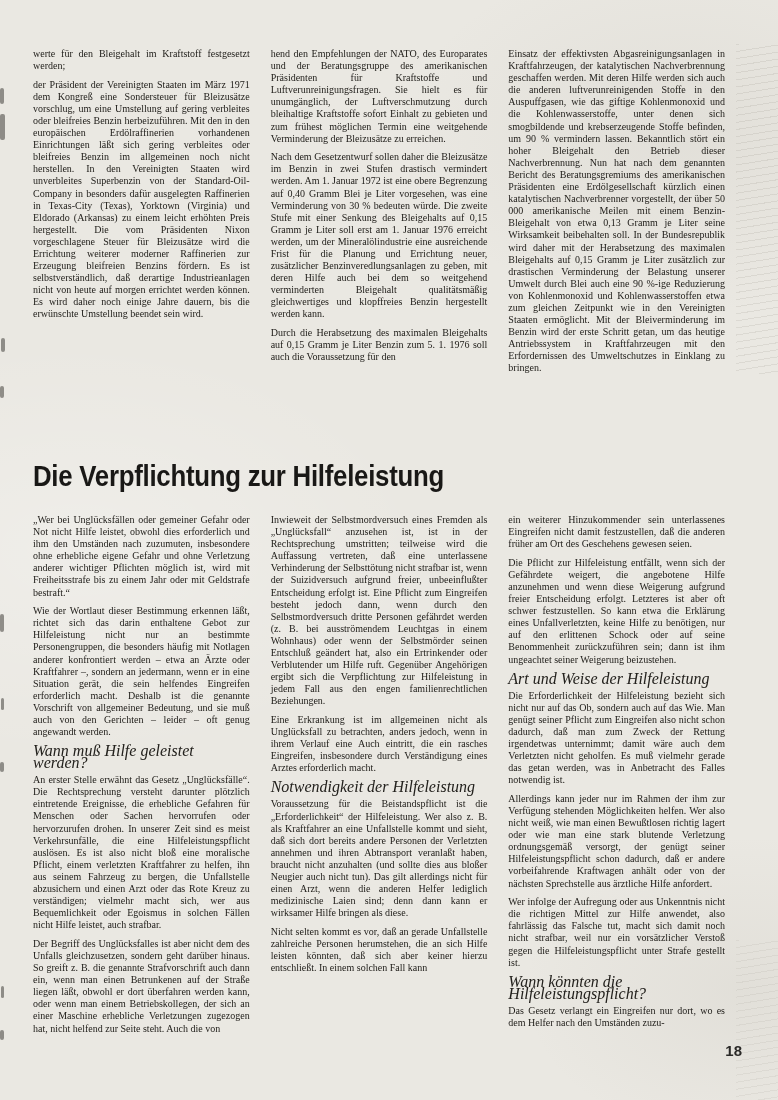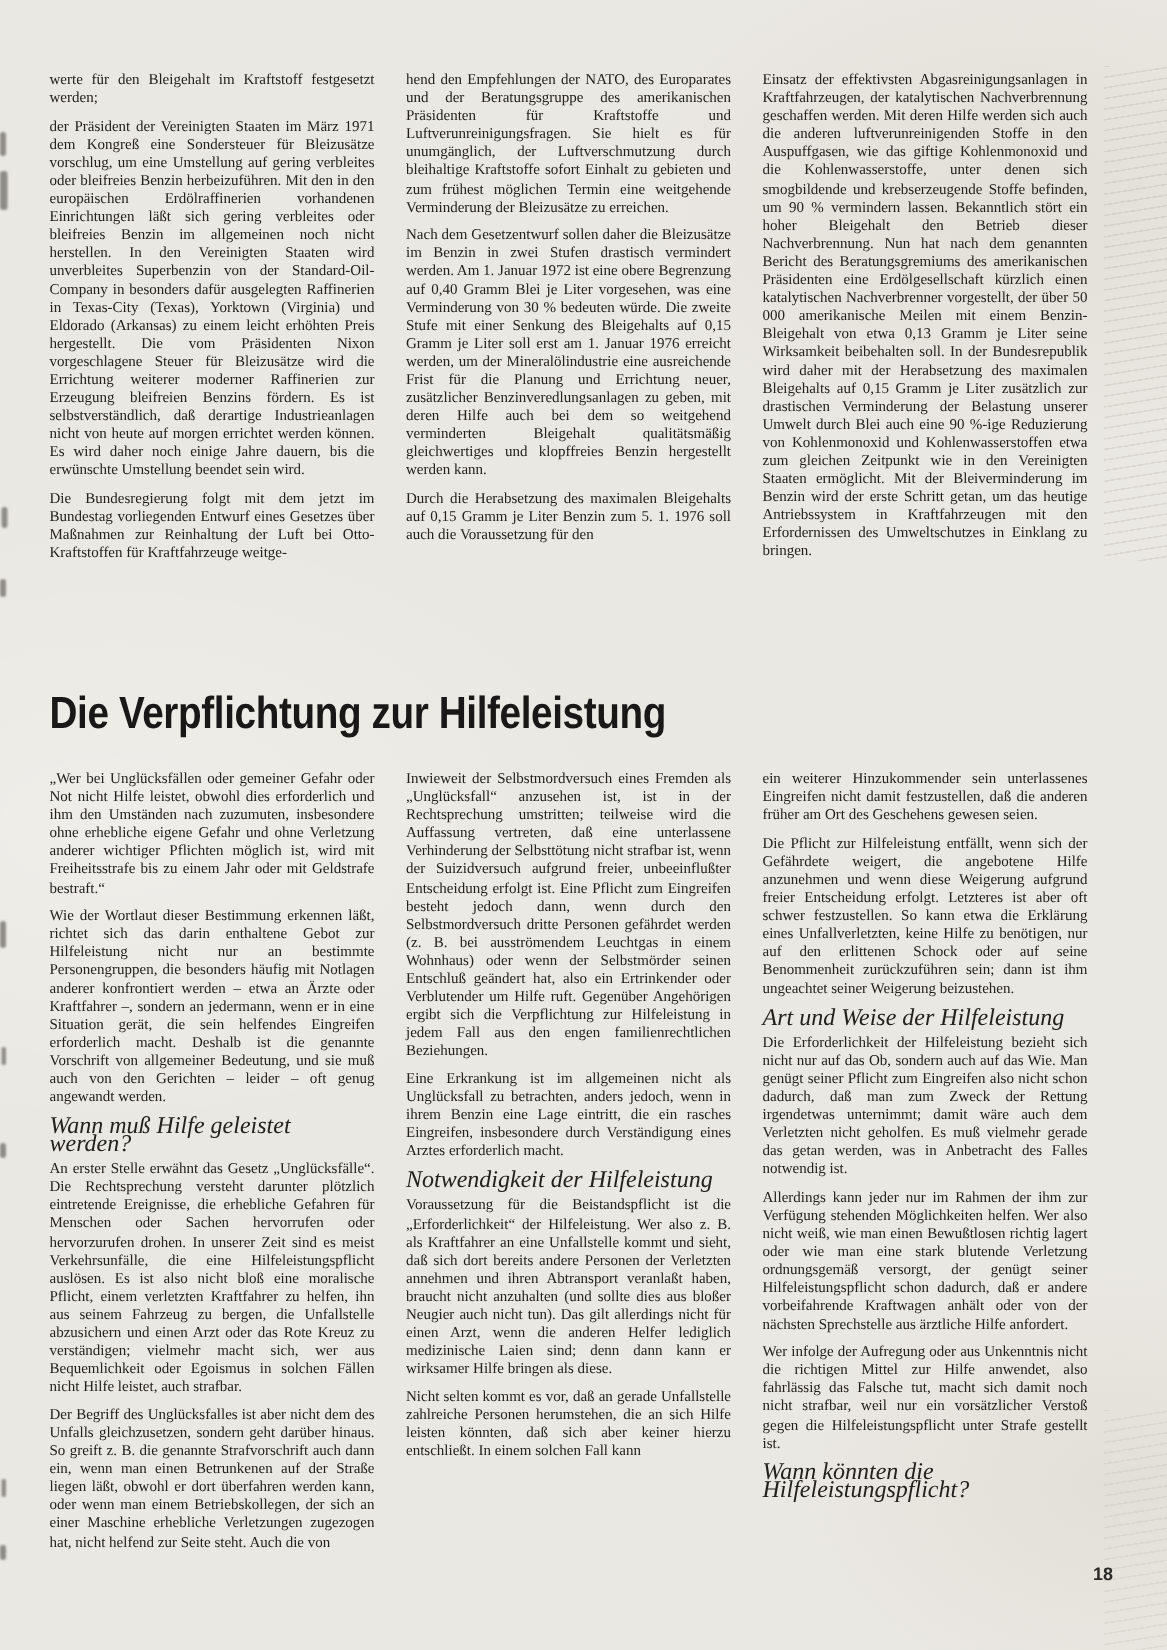--- a/index.html
+++ b/index.html
@@ -31,21 +31,21 @@
   .headline {
     margin:46px 0 21px 0;
     font-family:"Liberation Sans","DejaVu Sans",sans-serif;
     font-weight:bold; font-size:30px; line-height:34px;
     letter-spacing:-0.3px; color:#191816; white-space:nowrap;
     transform:scaleX(0.86); transform-origin:0 50%;
   }
   .page-number {
     position:absolute; top:1042px; right:36px;
     font-family:"Liberation Sans","DejaVu Sans",sans-serif;
-    font-size:12px; font-weight:600; color:#2b2a28;
+    font-size:15px; font-weight:600; color:#2b2a28;
   }
   .smudge {
     position:absolute; background:#44423d; border-radius:2px;
     opacity:0.55; filter:blur(0.6px);
   }
   .right-texture {
     position:absolute; right:0; width:42px; pointer-events:none;
     background:repeating-linear-gradient(171deg, rgba(120,114,102,0.13) 0 1px, transparent 1px 7px);
   }
   .rt-top { top:44px; height:330px; }
@@ -67,21 +67,20 @@
   <div class="smudge" style="left:0;top:1030px;width:4px;height:10px;"></div>
   <div class="right-texture rt-top"></div>
   <div class="right-texture rt-bottom"></div>
 
   <main class="content">
 
     <section class="article article-top">
       <div class="col">
         <p class="para">werte für den Bleigehalt im Kraftstoff festgesetzt werden;</p>
         <p class="para">der Präsident der Vereinigten Staaten im März 1971 dem Kongreß eine Sondersteuer für Bleizusätze vorschlug, um eine Umstellung auf gering verbleites oder bleifreies Benzin herbeizuführen. Mit den in den europäischen Erdölraffinerien vorhandenen Einrichtungen läßt sich gering verbleites oder bleifreies Benzin im allgemeinen noch nicht herstellen. In den Vereinigten Staaten wird unverbleites Superbenzin von der Standard-Oil-Company in besonders dafür ausgelegten Raffinerien in Texas-City (Texas), Yorktown (Virginia) und Eldorado (Arkansas) zu einem leicht erhöhten Preis hergestellt. Die vom Präsidenten Nixon vorgeschlagene Steuer für Bleizusätze wird die Errichtung weiterer moderner Raffinerien zur Erzeugung bleifreien Benzins fördern. Es ist selbstverständlich, daß derartige Industrieanlagen nicht von heute auf morgen errichtet werden können. Es wird daher noch einige Jahre dauern, bis die erwünschte Umstellung beendet sein wird.</p>
-        <p class="para">Die Bundesregierung folgt mit dem jetzt im Bundestag vorliegenden Entwurf eines Gesetzes über Maßnahmen zur Reinhaltung der Luft bei Otto-Kraftstoffen für Kraftfahrzeuge weitge-</p>
       </div>
       <div class="col">
         <p class="para">hend den Empfehlungen der NATO, des Europarates und der Beratungsgruppe des amerikanischen Präsidenten für Kraftstoffe und Luftverunreinigungsfragen. Sie hielt es für unumgänglich, der Luftverschmutzung durch bleihaltige Kraftstoffe sofort Einhalt zu gebieten und zum frühest möglichen Termin eine weitgehende Verminderung der Bleizusätze zu erreichen.</p>
         <p class="para">Nach dem Gesetzentwurf sollen daher die Bleizusätze im Benzin in zwei Stufen drastisch vermindert werden. Am 1. Januar 1972 ist eine obere Begrenzung auf 0,40 Gramm Blei je Liter vorgesehen, was eine Verminderung von 30 % bedeuten würde. Die zweite Stufe mit einer Senkung des Bleigehalts auf 0,15 Gramm je Liter soll erst am 1. Januar 1976 erreicht werden, um der Mineralölindustrie eine ausreichende Frist für die Planung und Errichtung neuer, zusätzlicher Benzinveredlungsanlagen zu geben, mit deren Hilfe auch bei dem so weitgehend verminderten Bleigehalt qualitätsmäßig gleichwertiges und klopffreies Benzin hergestellt werden kann.</p>
         <p class="para">Durch die Herabsetzung des maximalen Bleigehalts auf 0,15 Gramm je Liter Benzin zum 5. 1. 1976 soll auch die Voraussetzung für den</p>
       </div>
       <div class="col">
         <p class="para">Einsatz der effektivsten Abgasreinigungsanlagen in Kraftfahrzeugen, der katalytischen Nachverbrennung geschaffen werden. Mit deren Hilfe werden sich auch die anderen luftverunreinigenden Stoffe in den Auspuffgasen, wie das giftige Kohlenmonoxid und die Kohlenwasserstoffe, unter denen sich smogbildende und krebserzeugende Stoffe befinden, um 90 % vermindern lassen. Bekanntlich stört ein hoher Bleigehalt den Betrieb dieser Nachverbrennung. Nun hat nach dem genannten Bericht des Beratungsgremiums des amerikanischen Präsidenten eine Erdölgesellschaft kürzlich einen katalytischen Nachverbrenner vorgestellt, der über 50 000 amerikanische Meilen mit einem Benzin-Bleigehalt von etwa 0,13 Gramm je Liter seine Wirksamkeit beibehalten soll. In der Bundesrepublik wird daher mit der Herabsetzung des maximalen Bleigehalts auf 0,15 Gramm je Liter zusätzlich zur drastischen Verminderung der Belastung unserer Umwelt durch Blei auch eine 90 %-ige Reduzierung von Kohlenmonoxid und Kohlenwasserstoffen etwa zum gleichen Zeitpunkt wie in den Vereinigten Staaten ermöglicht. Mit der Bleiverminderung im Benzin wird der erste Schritt getan, um das heutige Antriebssystem in Kraftfahrzeugen mit den Erfordernissen des Umweltschutzes in Einklang zu bringen.</p>
       </div>
     </section>
@@ -91,31 +90,32 @@
     <section class="article article-bottom">
       <div class="col">
         <p class="para">„Wer bei Unglücksfällen oder gemeiner Gefahr oder Not nicht Hilfe leistet, obwohl dies erforderlich und ihm den Umständen nach zuzumuten, insbesondere ohne erhebliche eigene Gefahr und ohne Verletzung anderer wichtiger Pflichten möglich ist, wird mit Freiheitsstrafe bis zu einem Jahr oder mit Geldstrafe bestraft.“</p>
         <p class="para">Wie der Wortlaut dieser Bestimmung erkennen läßt, richtet sich das darin enthaltene Gebot zur Hilfeleistung nicht nur an bestimmte Personengruppen, die besonders häufig mit Notlagen anderer konfrontiert werden – etwa an Ärzte oder Kraftfahrer –, sondern an jedermann, wenn er in eine Situation gerät, die sein helfendes Eingreifen erforderlich macht. Deshalb ist die genannte Vorschrift von allgemeiner Bedeutung, und sie muß auch von den Gerichten – leider – oft genug angewandt werden.</p>
         <h3 class="subhead">Wann muß Hilfe geleistet werden?</h3>
         <p class="para">An erster Stelle erwähnt das Gesetz „Unglücksfälle“. Die Rechtsprechung versteht darunter plötzlich eintretende Ereignisse, die erhebliche Gefahren für Menschen oder Sachen hervorrufen oder hervorzurufen drohen. In unserer Zeit sind es meist Verkehrsunfälle, die eine Hilfeleistungspflicht auslösen. Es ist also nicht bloß eine moralische Pflicht, einem verletzten Kraftfahrer zu helfen, ihn aus seinem Fahrzeug zu bergen, die Unfallstelle abzusichern und einen Arzt oder das Rote Kreuz zu verständigen; vielmehr macht sich, wer aus Bequemlichkeit oder Egoismus in solchen Fällen nicht Hilfe leistet, auch strafbar.</p>
         <p class="para">Der Begriff des Unglücksfalles ist aber nicht dem des Unfalls gleichzusetzen, sondern geht darüber hinaus. So greift z. B. die genannte Strafvorschrift auch dann ein, wenn man einen Betrunkenen auf der Straße liegen läßt, obwohl er dort überfahren werden kann, oder wenn man einem Betriebskollegen, der sich an einer Maschine erhebliche Verletzungen zugezogen hat, nicht helfend zur Seite steht. Auch die von</p>
       </div>
       <div class="col">
         <p class="para">Inwieweit der Selbstmordversuch eines Fremden als „Unglücksfall“ anzusehen ist, ist in der Rechtsprechung umstritten; teilweise wird die Auffassung vertreten, daß eine unterlassene Verhinderung der Selbsttötung nicht strafbar ist, wenn der Suizidversuch aufgrund freier, unbeeinflußter Entscheidung erfolgt ist. Eine Pflicht zum Eingreifen besteht jedoch dann, wenn durch den Selbstmordversuch dritte Personen gefährdet werden (z. B. bei ausströmendem Leuchtgas in einem Wohnhaus) oder wenn der Selbstmörder seinen Entschluß geändert hat, also ein Ertrinkender oder Verblutender um Hilfe ruft. Gegenüber Angehörigen ergibt sich die Verpflichtung zur Hilfeleistung in jedem Fall aus den engen familienrechtlichen Beziehungen.</p>
-        <p class="para">Eine Erkrankung ist im allgemeinen nicht als Unglücksfall zu betrachten, anders jedoch, wenn in ihrem Benzin eine Lage eintritt, die ein rasches Eingreifen, insbesondere durch Verständigung eines Arztes erforderlich macht.</p>
+        <p class="para">Eine Erkrankung ist im allgemeinen nicht als Unglücksfall zu betrachten, anders jedoch, wenn in ihrem Verlauf eine Auch eintritt, die ein rasches Eingreifen, insbesondere durch Verständigung eines Arztes erforderlich macht.</p>
         <h3 class="subhead">Notwendigkeit der Hilfeleistung</h3>
         <p class="para">Voraussetzung für die Beistandspflicht ist die „Erforderlichkeit“ der Hilfeleistung. Wer also z. B. als Kraftfahrer an eine Unfallstelle kommt und sieht, daß sich dort bereits andere Personen der Verletzten annehmen und ihren Abtransport veranlaßt haben, braucht nicht anzuhalten (und sollte dies aus bloßer Neugier auch nicht tun). Das gilt allerdings nicht für einen Arzt, wenn die anderen Helfer lediglich medizinische Laien sind; denn dann kann er wirksamer Hilfe bringen als diese.</p>
         <p class="para">Nicht selten kommt es vor, daß an gerade Unfallstelle zahlreiche Personen herumstehen, die an sich Hilfe leisten könnten, daß sich aber keiner hierzu entschließt. In einem solchen Fall kann</p>
       </div>
       <div class="col">
         <p class="para">ein weiterer Hinzukommender sein unterlassenes Eingreifen nicht damit festzustellen, daß die anderen früher am Ort des Geschehens gewesen seien.</p>
         <p class="para">Die Pflicht zur Hilfeleistung entfällt, wenn sich der Gefährdete weigert, die angebotene Hilfe anzunehmen und wenn diese Weigerung aufgrund freier Entscheidung erfolgt. Letzteres ist aber oft schwer festzustellen. So kann etwa die Erklärung eines Unfallverletzten, keine Hilfe zu benötigen, nur auf den erlittenen Schock oder auf seine Benommenheit zurückzuführen sein; dann ist ihm ungeachtet seiner Weigerung beizustehen.</p>
         <h3 class="subhead">Art und Weise der Hilfeleistung</h3>
         <p class="para">Die Erforderlichkeit der Hilfeleistung bezieht sich nicht nur auf das Ob, sondern auch auf das Wie. Man genügt seiner Pflicht zum Eingreifen also nicht schon dadurch, daß man zum Zweck der Rettung irgendetwas unternimmt; damit wäre auch dem Verletzten nicht geholfen. Es muß vielmehr gerade das getan werden, was in Anbetracht des Falles notwendig ist.</p>
         <p class="para">Allerdings kann jeder nur im Rahmen der ihm zur Verfügung stehenden Möglichkeiten helfen. Wer also nicht weiß, wie man einen Bewußtlosen richtig lagert oder wie man eine stark blutende Verletzung ordnungsgemäß versorgt, der genügt seiner Hilfeleistungspflicht schon dadurch, daß er andere vorbeifahrende Kraftwagen anhält oder von der nächsten Sprechstelle aus ärztliche Hilfe anfordert.</p>
         <p class="para">Wer infolge der Aufregung oder aus Unkenntnis nicht die richtigen Mittel zur Hilfe anwendet, also fahrlässig das Falsche tut, macht sich damit noch nicht strafbar, weil nur ein vorsätzlicher Verstoß gegen die Hilfeleistungspflicht unter Strafe gestellt ist.</p>
         <h3 class="subhead">Wann könnten die Hilfeleistungspflicht?</h3>
+        <p class="para">Das Gesetz verlangt ein Eingreifen nur dort, wo es dem Helfer nach den Umständen zuzu-</p>
       </div>
     </section>
   </main>
 
   <div class="page-number">18</div>
 </div>
 
 </body></html>

